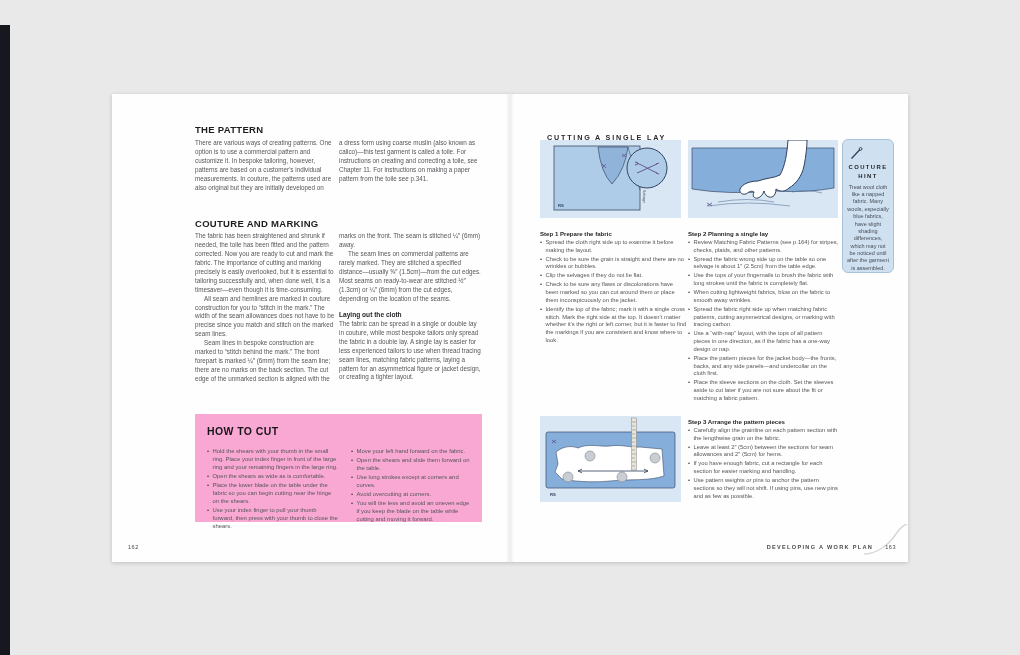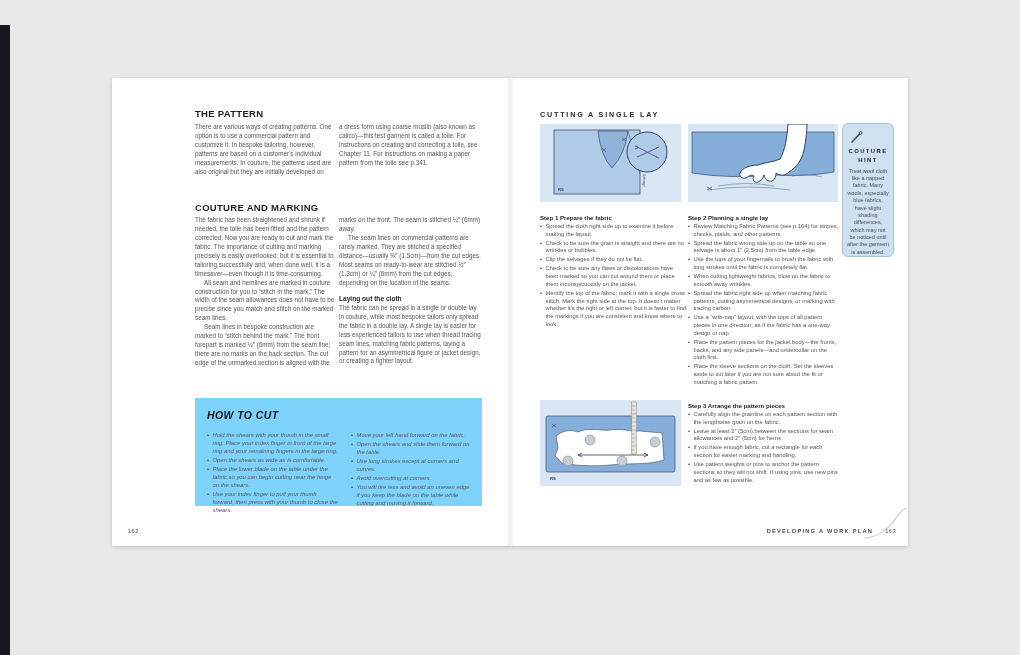--- a/index.html
+++ b/index.html
@@ -1,38 +1,38 @@
 <!DOCTYPE html>
 <html><head>
 <meta charset="utf-8">
 <style>
   html,body{margin:0;padding:0;background:#e9e9e9;}
   .stage{position:relative;width:1020px;height:655px;background:#e9e9e9;overflow:hidden;
          font-family:"Liberation Sans",sans-serif;}
   .spine{position:absolute;left:0;top:25px;width:10px;height:630px;background:#17171f;}
-  .spread{position:absolute;left:112px;top:78px;width:796px;height:468px;background:#fefefe;
+  .spread{position:absolute;left:112px;top:94px;width:796px;height:468px;background:#fefefe;
           box-shadow:0 1px 4px rgba(0,0,0,.18);}
   .seam{position:absolute;left:394px;top:0;width:8px;height:100%;
         background:linear-gradient(90deg,rgba(0,0,0,0) 0%,rgba(0,0,0,.07) 50%,rgba(0,0,0,0) 100%);}
 
   .abs{position:absolute;}
   h2.section{font-size:9.5px;font-weight:bold;color:#1d1d1f;letter-spacing:.3px;margin:0;}
   .col{font-size:6.3px;line-height:1.42;color:#55565a;}
   .col p{margin:0;}
   .col p.indent{text-indent:9px;}
   h3.sub{font-size:6.6px;font-weight:bold;color:#26262a;margin:6px 0 1px;}
 
-  .rp-heading{font-size:7.2px;font-weight:bold;color:#2a2a2e;letter-spacing:1.8px;margin:0;}
+  .rp-heading{font-size:7.2px;font-weight:bold;color:#2a2a2e;letter-spacing:1.8px;margin:7px;}
   .fig{position:absolute;background:#d9e7f4;}
   .step-h{font-size:6.1px;font-weight:bold;color:#26262a;margin:0 0 2px;}
   ul.bullets{list-style:none;margin:0;padding:0;font-size:5.8px;line-height:1.34;color:#55565a;}
   ul.bullets li{position:relative;padding-left:5.5px;margin-bottom:1.2px;}
   ul.bullets li::before{content:"•";position:absolute;left:0;top:0;color:#3a3a3e;}
 
-  .howto{position:absolute;background:#7dd3fc;font-style:italic;}
+  .howto{position:absolute;background:#f9a8d4;}
   .howto h2{font-size:10.5px;font-weight:bold;color:#151517;letter-spacing:.4px;margin:0;}
   .howto ul.bullets{font-size:5.9px;}
 
   .hint{position:absolute;background:#cfe1f1;border:1px solid #a8c2da;border-radius:6px;
         text-align:center;padding:6px 4px 5px;box-sizing:border-box;}
   .hint-title{font-size:5.9px;font-weight:bold;letter-spacing:1.4px;color:#1d1d1f;line-height:1.5;
               margin:2px 0 0;}
   .hint-text{font-size:5.5px;line-height:1.34;color:#474c56;margin:3px 0 0;}
 
   .footer-num{font-size:5.6px;color:#4a4a4e;letter-spacing:.5px;}

